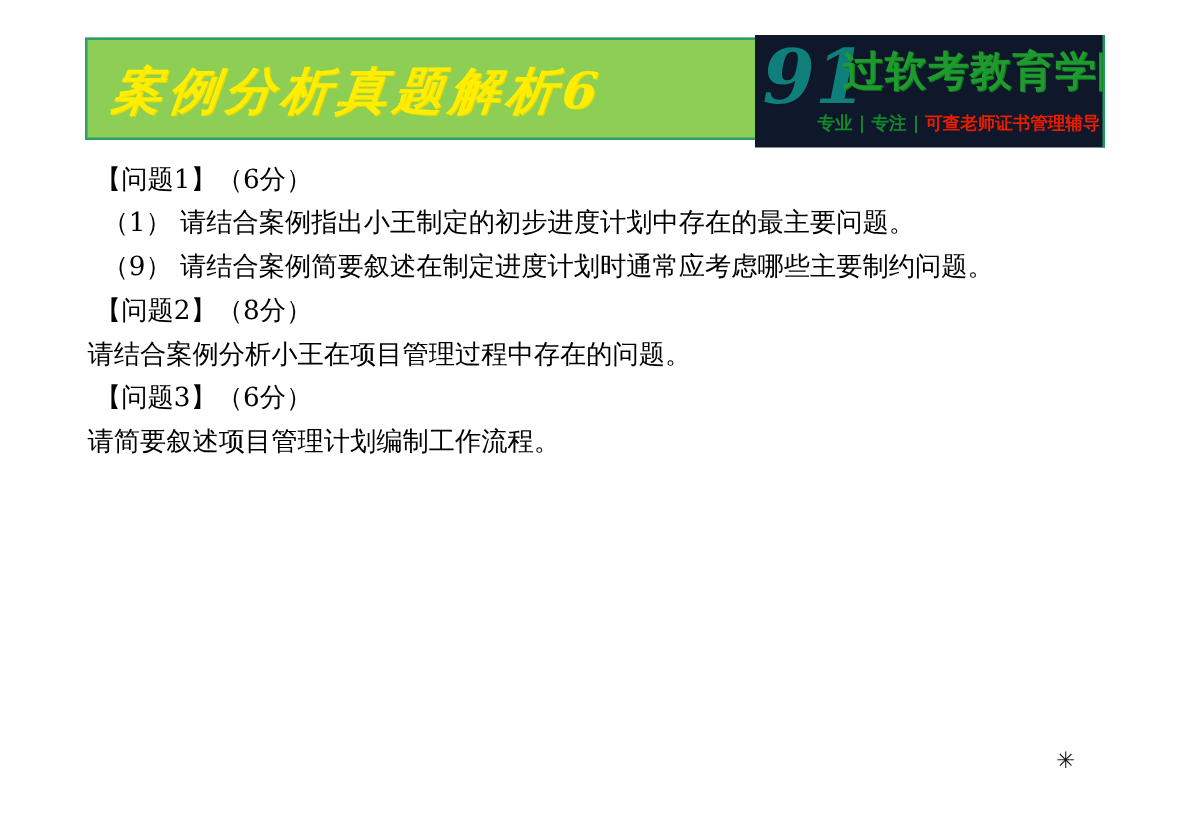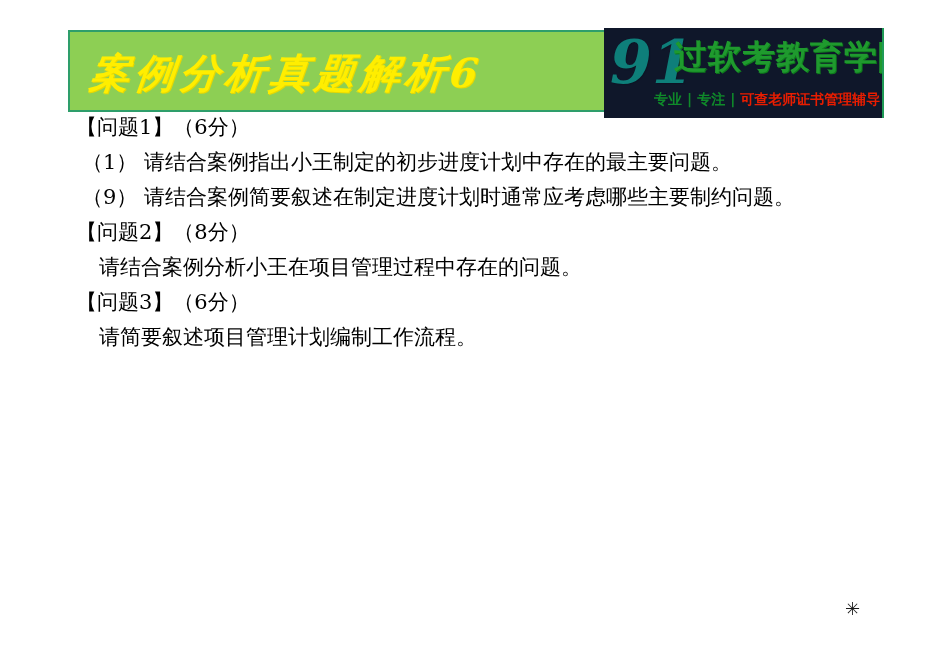--- a/index.html
+++ b/index.html
@@ -118,21 +118,21 @@
   .logo-sub .s-red {
     color: #e81d00;
     padding-left: 4px;
     letter-spacing: 0px;
   }
 
   
   .body-text {
     position: absolute;
     left: 68px;
-    top: 110px;
+    top: 126px;
     width: 860px;
   }
 
   .line {
     font-size: 21px;
     line-height: 35px;
     color: #000000;
     white-space: nowrap;
     font-family: "DejaVu Serif", "Liberation Serif", serif;
   }
@@ -140,21 +140,20 @@
   .line.lead {
     padding-left: 8px;
   }
 
   .line.sub {
     padding-left: 14px;
   }
 
   .line.plain {
     padding-left: 2px;
-    margin-left: 29px;
   }
 
   
   .footer-mark {
     position: absolute;
     left: 845px;
     top: 600px;
     font-size: 18px;
     color: #1a1a1a;
     font-family: "DejaVu Sans", "Liberation Sans", sans-serif;

